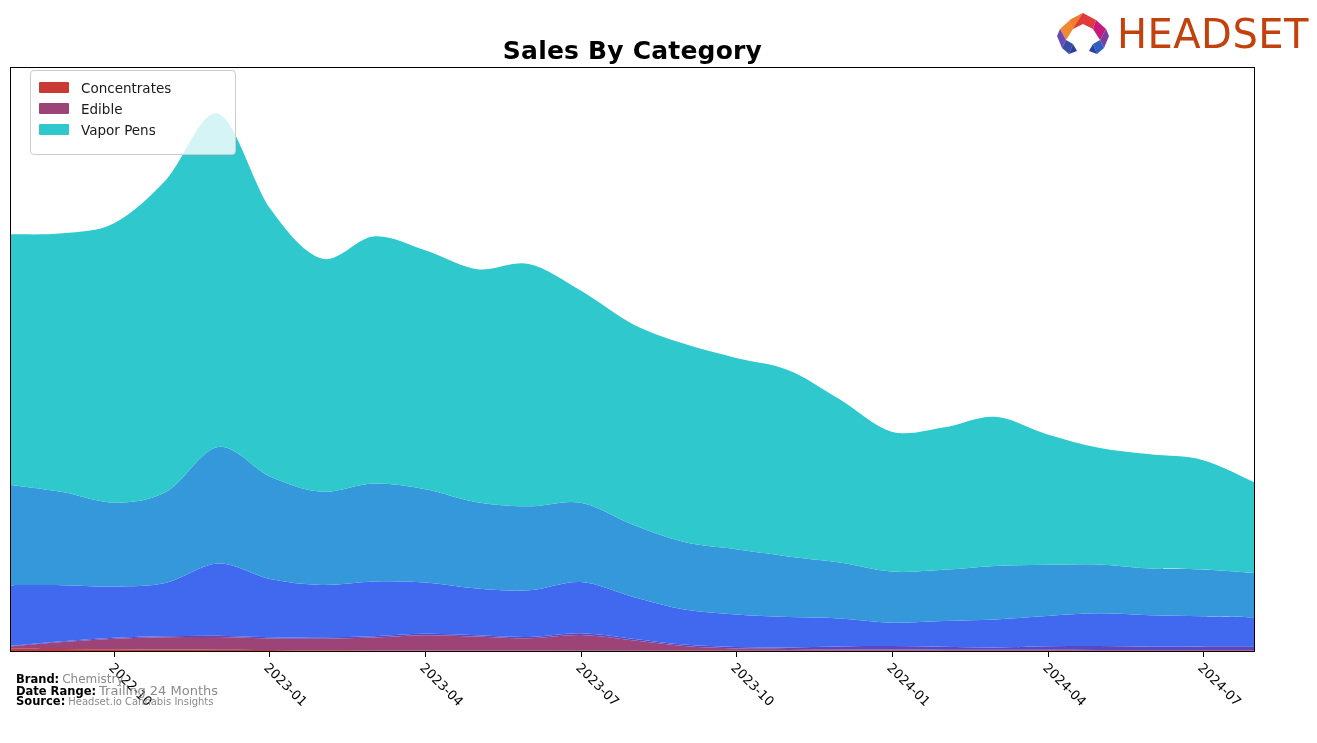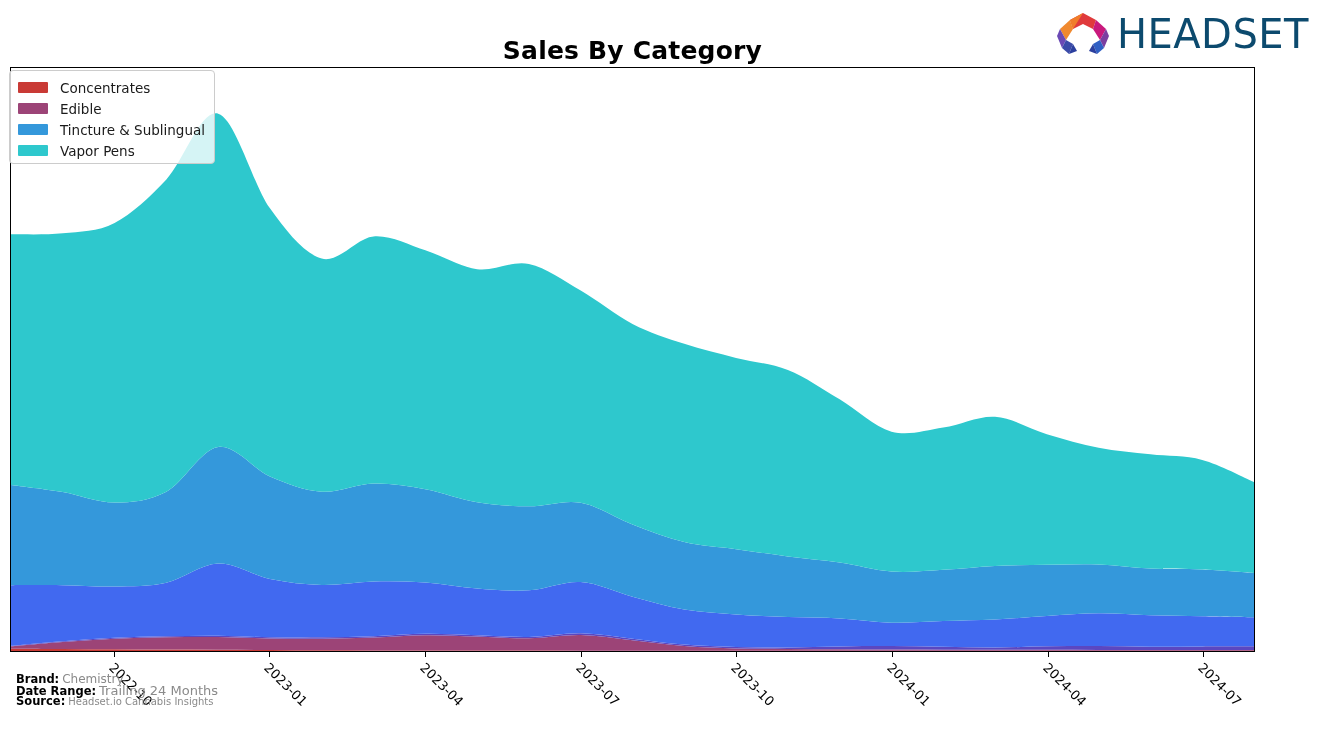--- a/index.html
+++ b/index.html
@@ -30,43 +30,43 @@
     right: 8px; top: 8px;
     height: 52px;
     display: flex;
     align-items: center;
     gap: 6px;
   }
   #brand-logo .logo-mark { width: 56px; height: 48px; display:block; }
   #brand-logo .logo-word {
     font-size: 40px;
     font-weight: 400;
-    color: #0c4a6e;
+    color: #c2410c;
     letter-spacing: 0.5px;
     font-family: "DejaVu Sans", "Liberation Sans", sans-serif;
   }
 
   
   #plot-area {
     position: absolute;
     left: 10px; top: 67px;
     width: 1245px; height: 585px;
     border: 1.4px solid #000000;
     box-sizing: border-box;
     background: #ffffff;
     overflow: hidden;
   }
   #stack-svg { display: block; width: 100%; height: 100%; }
 
   
   #legend {
     position: absolute;
-    left: 9px; top: 70px;
+    left: 30px; top: 70px;
     width: 206px;
-    padding: 6px 8px 2px 8px;
+    padding: 6px 8px 14px 8px;
     box-sizing: border-box;
     background: rgba(255,255,255,0.80);
     border: 1px solid #cccccc;
     border-radius: 4px;
     z-index: 5;
   }
   .legend-row {
     display: flex;
     align-items: center;
     height: 21px;
@@ -148,24 +148,20 @@
 <div id="legend">
   <div class="legend-row">
     <span class="legend-swatch" style="background: rgb(201, 58, 53);"></span>
     <span class="legend-label">Concentrates</span>
   </div>
   <div class="legend-row">
     <span class="legend-swatch" style="background: rgb(156, 68, 119);"></span>
     <span class="legend-label">Edible</span>
   </div>
   <div class="legend-row">
-    <span class="legend-swatch" style="background: rgb(52, 152, 219);"></span>
-    <span class="legend-label">Tincture &amp; Sublingual</span>
-  </div>
-  <div class="legend-row">
     <span class="legend-swatch" style="background: rgb(46, 200, 205);"></span>
     <span class="legend-label">Vapor Pens</span>
   </div>
 </div>
 
 <div id="x-axis">
     <div class="x-tick-mark" style="left: 103.75px;"></div>
     <div class="x-tick-label" style="left: 103.75px;">2022-10</div>
     <div class="x-tick-mark" style="left: 259.375px;"></div>
     <div class="x-tick-label" style="left: 259.375px;">2023-01</div>

